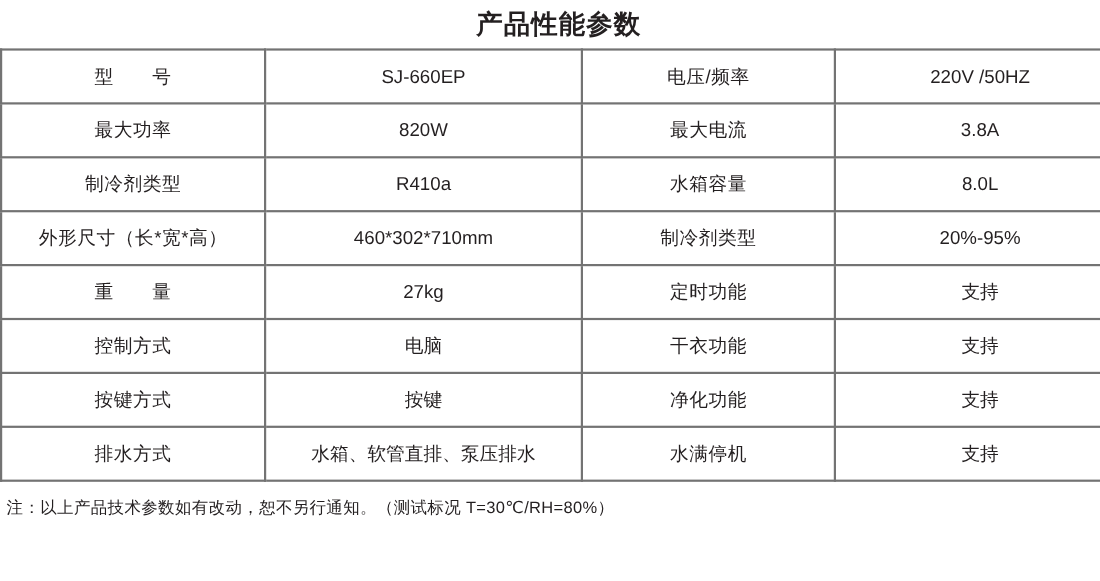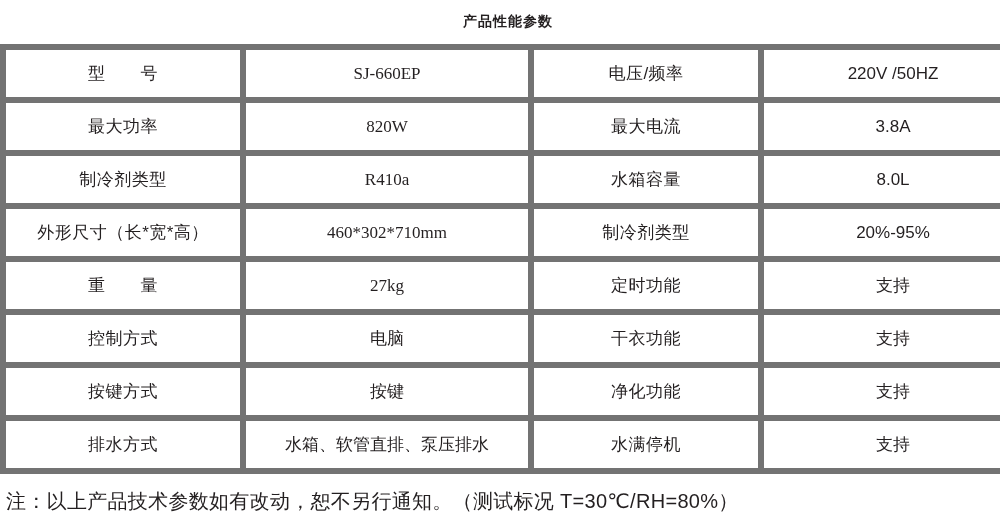--- a/index.html
+++ b/index.html
@@ -19,49 +19,49 @@
     height: 528px;
     box-sizing: border-box;
     display: flex;
     flex-direction: column;
   }
   .title-row {
     height: 44px;
     display: flex;
     align-items: center;
     justify-content: center;
-    font-size: 14px;
+    font-size: 24px;
     font-weight: 700;
     letter-spacing: 1px;
     color: #231f20;
     margin-left: 16px;
   }
   table.spec {
     border-collapse: collapse;
     width: 1000px;
     table-layout: fixed;
   }
   table.spec td {
-    border: 6px solid #737373;
+    border: 2px solid #737373;
     height: 42px;
     font-size: 17px;
     text-align: center;
     vertical-align: middle;
     color: #231f20;
     padding: 12px 4px;
     box-sizing: border-box;
   }
   table.spec tr td:nth-child(1) { width: 240px; }
-  table.spec tr td:nth-child(2) { width: 288px; font-family: Liberation Serif, serif; }
+  table.spec tr td:nth-child(2) { width: 288px; }
   table.spec tr td:nth-child(3) { width: 230px; }
   table.spec tr td:nth-child(4) { width: 264px; }
   td.label { letter-spacing: 0.5px; }
   td.value { }
   .note {
-    font-size: 20px;
+    font-size: 15px;
     color: #231f20;
     padding: 14px 0 0 6px;
     letter-spacing: 0.3px;
   }
 </style>
 </head>
 <body>
 
 <div class="sheet">
 

